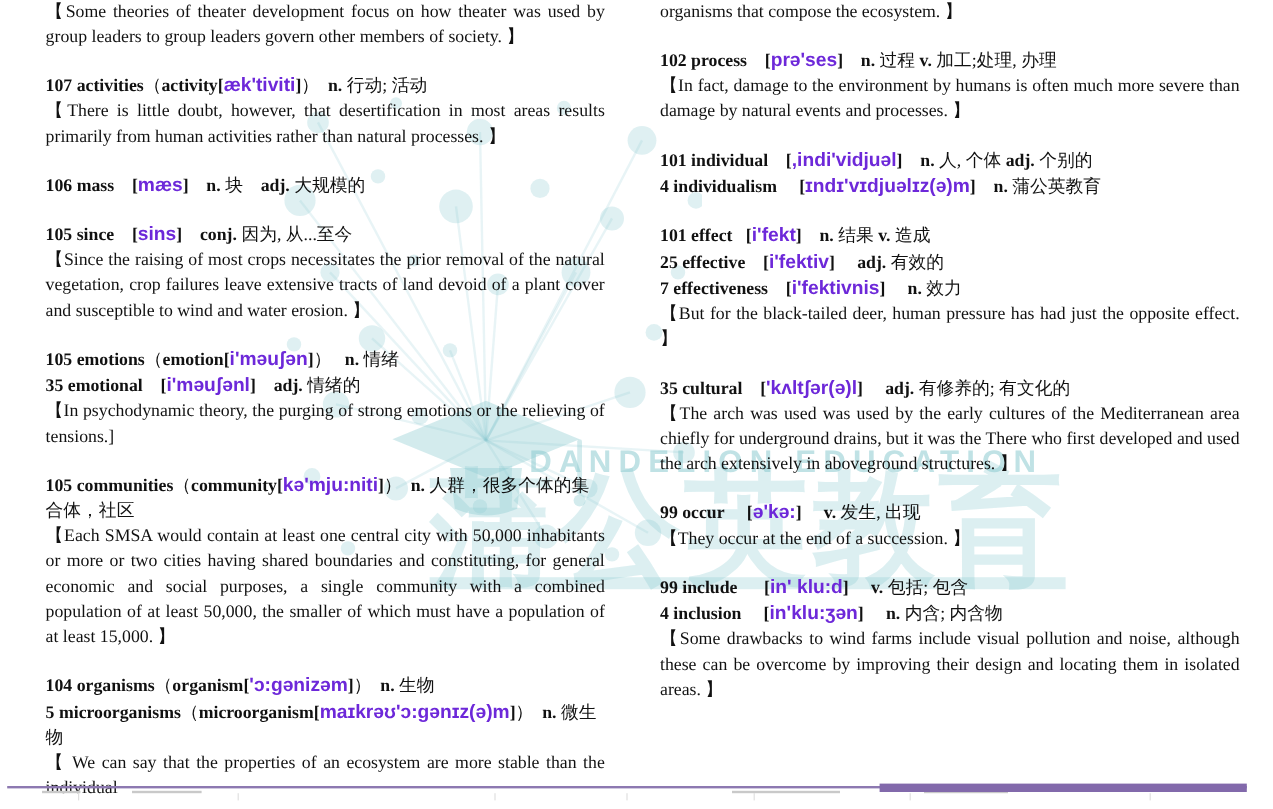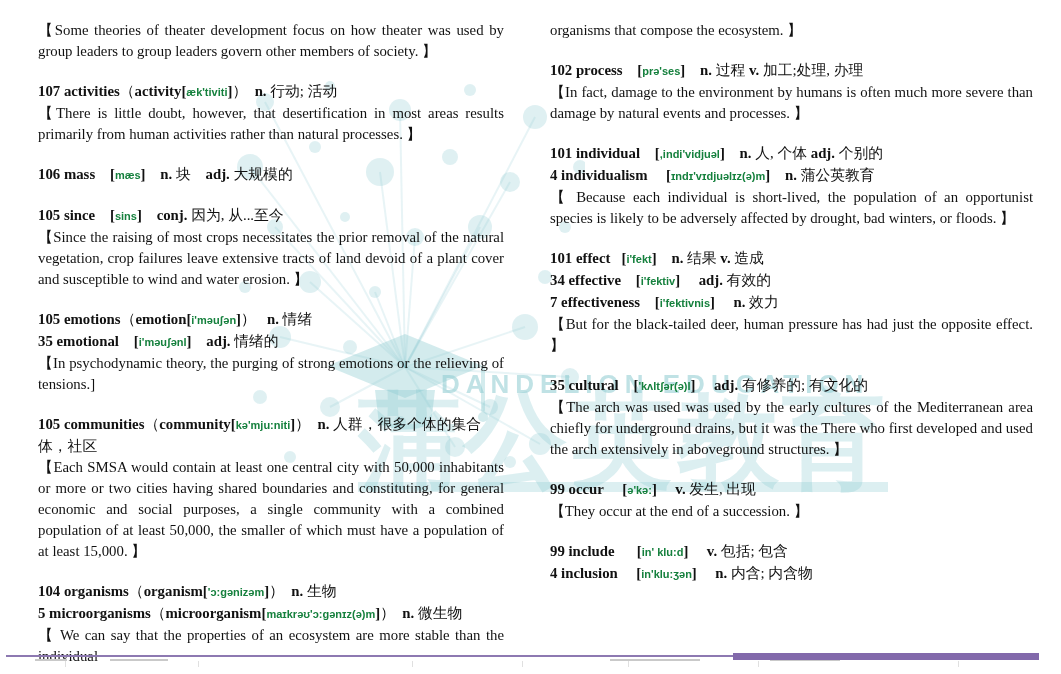--- a/index.html
+++ b/index.html
@@ -19,33 +19,33 @@
   }
   #wm-cn{
     left:358px;top:386px;
     font-family:"DejaVu Sans", sans-serif;
     font-size:103px;font-weight:800;letter-spacing:3px;line-height:1.05;
     color:rgba(140,202,208,0.30);white-space:nowrap;text-decoration:underline;
   }
   
   .page{
     position:absolute;inset:0;z-index:1;
-    display:flex;gap:46px;padding:20px 0 0 38px;box-sizing:border-box;
+    display:flex;gap:46px;padding:0 0 0 38px;box-sizing:border-box;
   }
   .col{font-size:14.8px;line-height:21px;}
   .col[data-col="0"]{width:466px;}
   .col[data-col="1"]{width:483px;}
   .block{margin-top:19px;}
   .block:first-child{margin-top:0;}
   .hl{white-space:pre-wrap;}
   .bld{font-weight:bold;}
   .phon{
-    color:#15803d;font-weight:bold;
+    color:#6d28d9;font-weight:bold;
     font-family:"Liberation Sans", sans-serif;
-    font-size:11px;
+    font-size:16px;
   }
   .body{text-align:justify;}
   
   .rule-thin{position:absolute;left:6px;top:655px;width:1033px;height:2px;background:#8d79b1;z-index:2;}
   .rule-thick{position:absolute;left:733px;top:653px;width:306px;height:7px;background:#8269ab;z-index:3;}
   .frag{position:absolute;top:661px;width:0;height:6px;border-left:1px solid #e0e0e0;z-index:2;}
   .speck{position:absolute;top:659px;height:2px;background:#c9c9c9;z-index:2;}
 </style>
 </head>
 <body>
@@ -150,39 +150,39 @@
       <div class="block">
         <div class="body">organisms that compose the ecosystem. 】</div>
       </div>
       <div class="block">
         <div class="hl"><span class="bld">102 process</span><span>    </span><span class="bld">[</span><span class="phon">prə'ses</span><span class="bld">]</span><span>    </span><span class="bld">n.</span><span> 过程 </span><span class="bld">v.</span><span> 加工;处理, 办理</span></div>
         <div class="body">【In fact, damage to the environment by humans is often much more severe than damage by natural events and processes. 】</div>
       </div>
       <div class="block">
         <div class="hl"><span class="bld">101 individual</span><span>    </span><span class="bld">[</span><span class="phon">,indi'vidjuəl</span><span class="bld">]</span><span>    </span><span class="bld">n.</span><span> 人, 个体 </span><span class="bld">adj.</span><span> 个别的</span></div>
         <div class="hl"><span class="bld">4 individualism</span><span>     </span><span class="bld">[</span><span class="phon">ɪndɪ'vɪdjuəlɪz(ə)m</span><span class="bld">]</span><span>    </span><span class="bld">n.</span><span> 蒲公英教育</span></div>
-        <div class="body">【 Because each individual is short-lived, the population of an opportunist species is likely to be adversely affected by drought, bad winters, or floods. 】</div>
       </div>
       <div class="block">
         <div class="hl"><span class="bld">101 effect</span><span>   </span><span class="bld">[</span><span class="phon">i'fekt</span><span class="bld">]</span><span>    </span><span class="bld">n.</span><span> 结果 </span><span class="bld">v.</span><span> 造成</span></div>
-        <div class="hl"><span class="bld">34 effective</span><span>    </span><span class="bld">[</span><span class="phon">i'fektiv</span><span class="bld">]</span><span>     </span><span class="bld">adj.</span><span> 有效的</span></div>
+        <div class="hl"><span class="bld">25 effective</span><span>    </span><span class="bld">[</span><span class="phon">i'fektiv</span><span class="bld">]</span><span>     </span><span class="bld">adj.</span><span> 有效的</span></div>
         <div class="hl"><span class="bld">7 effectiveness</span><span>    </span><span class="bld">[</span><span class="phon">i'fektivnis</span><span class="bld">]</span><span>     </span><span class="bld">n.</span><span> 效力</span></div>
         <div class="body">【But for the black-tailed deer, human pressure has had just the opposite effect. 】</div>
       </div>
       <div class="block">
         <div class="hl"><span class="bld">35 cultural</span><span>    </span><span class="bld">[</span><span class="phon">'kʌltʃər(ə)l</span><span class="bld">]</span><span>     </span><span class="bld">adj.</span><span> 有修养的; 有文化的</span></div>
         <div class="body">【The arch was used was used by the early cultures of the Mediterranean area chiefly for underground drains, but it was the There who first developed and used the arch extensively in aboveground structures. 】</div>
       </div>
       <div class="block">
         <div class="hl"><span class="bld">99 occur</span><span>     </span><span class="bld">[</span><span class="phon">ə'kə:</span><span class="bld">]</span><span>     </span><span class="bld">v.</span><span> 发生, 出现</span></div>
         <div class="body">【They occur at the end of a succession. 】</div>
       </div>
       <div class="block">
         <div class="hl"><span class="bld">99 include</span><span>      </span><span class="bld">[</span><span class="phon">in' klu:d</span><span class="bld">]</span><span>     </span><span class="bld">v.</span><span> 包括; 包含</span></div>
         <div class="hl"><span class="bld">4 inclusion</span><span>     </span><span class="bld">[</span><span class="phon">in'klu:ʒən</span><span class="bld">]</span><span>     </span><span class="bld">n.</span><span> 内含; 内含物</span></div>
+        <div class="body">【Some drawbacks to wind farms include visual pollution and noise, although these can be overcome by improving their design and locating them in isolated areas. 】</div>
       </div>
     </div>
 </div>
 
 <div class="rule-thin"></div>
 <div class="rule-thick"></div>
 
 <div class="frag" style="left:65px"></div>
 <div class="frag" style="left:198px"></div>
 <div class="frag" style="left:412px"></div>

